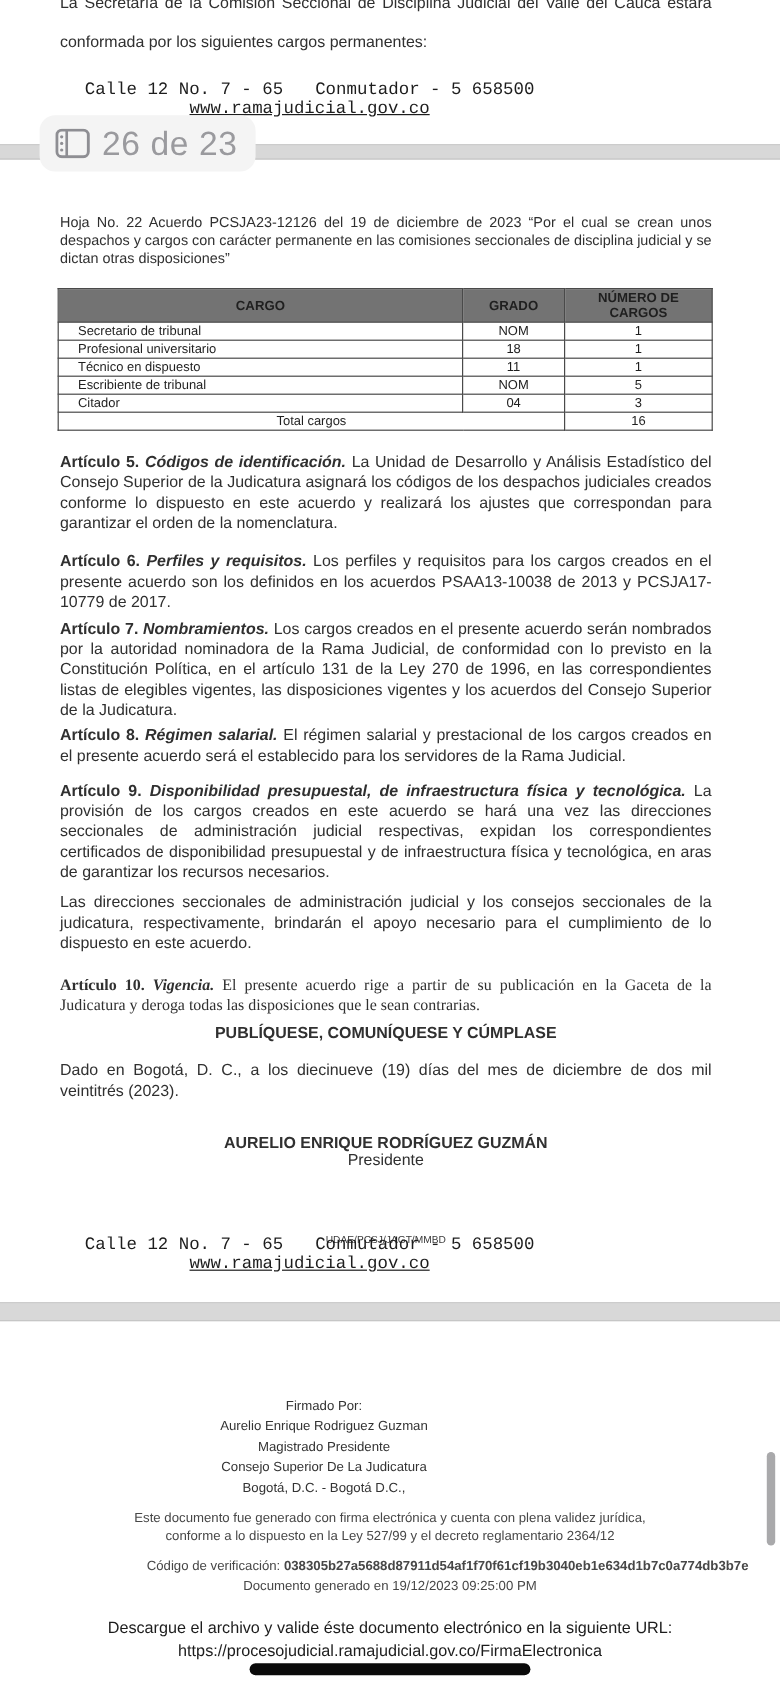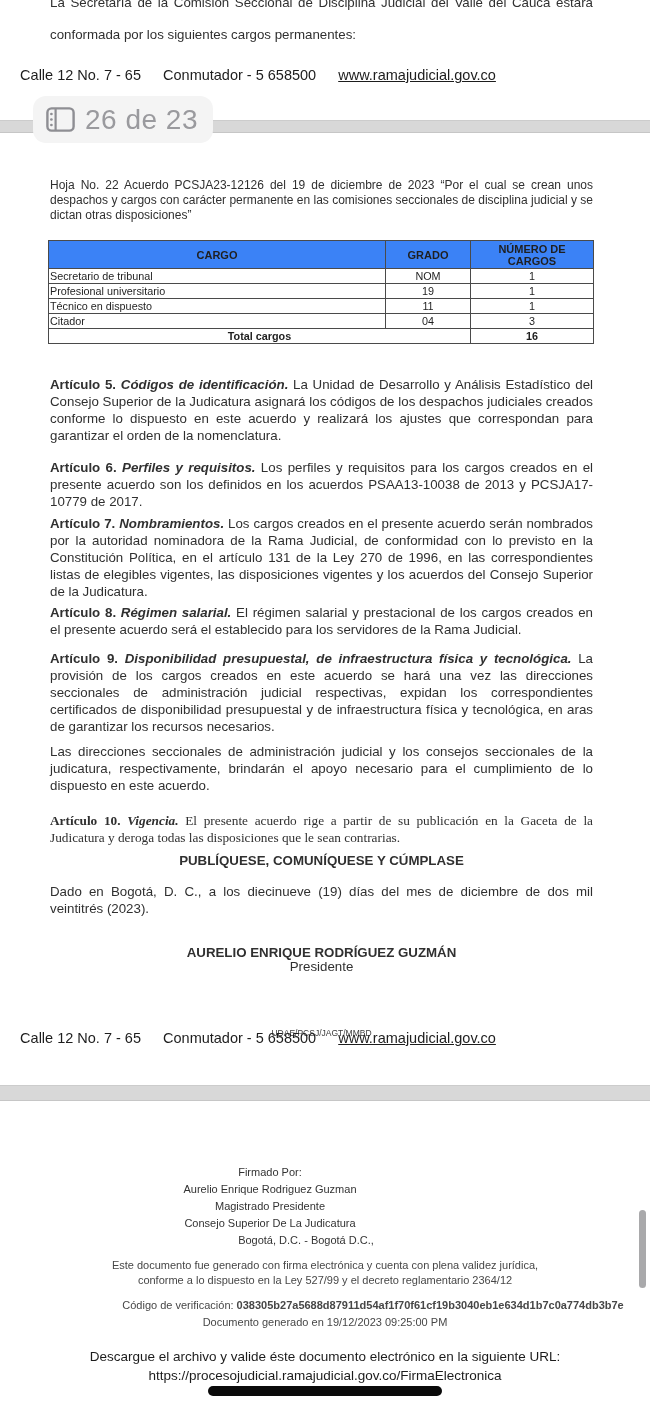--- a/index.html
+++ b/index.html
@@ -16,41 +16,41 @@
   .stretch{text-align:justify;text-align-last:justify;}
   .it{font-style:italic;}
   b{font-weight:bold;}
   .note{font-size:12px;line-height:15px;text-align:justify;color:#303030;}
   .center-bold{text-align:center;font-weight:bold;text-align-last:center;}
   .center{text-align:center;text-align-last:center;}
   .initials{font-size:8.5px;color:#3a3a3a;}
   
   .serif-footer{
     left:0;width:516px;text-align:center;
-    font-family:Liberation Sans, sans-serif;font-size:14.5px;color:#1d1d1d;
+    font-family:Liberation Mono, monospace;font-size:14.5px;color:#1d1d1d;
   }
   .serif-footer .seg{display:inline-block;margin:0 9px;}
   .url-underline{text-decoration:underline;}
   
   .divider{left:0;width:650px;background:#d8d8d8;border-top:1px solid #cccccc;border-bottom:1px solid #c6c6c6;box-sizing:border-box;}
   
   .page-pill{
     left:33px;top:96px;height:47px;background:#f4f4f4;border-radius:13px;
     display:flex;align-items:center;padding:0 15px 0 13px;gap:10px;box-sizing:border-box;
   }
   .page-pill .label{font-size:28px;color:#9a9a9e;letter-spacing:.5px;line-height:1;}
   
   table.cargo{
     position:absolute;left:48px;top:240px;width:545px;
     border-collapse:collapse;font-size:10.8px;color:#1f1f1f;table-layout:fixed;
   }
-  table.cargo th,table.cargo td{border:1px solid #4a4a4a;padding:0 1px;height:14px;line-height:12px;overflow:hidden;}
-  table.cargo thead th{background:#3b82f6;height:27px;font-size:11px;font-weight:bold;text-align:center;padding:0 3px;}
+  table.cargo th,table.cargo td{border:1px solid #4a4a4a;padding:0 16px;height:14px;line-height:12px;overflow:hidden;}
+  table.cargo thead th{background:#737373;height:27px;font-size:11px;font-weight:bold;text-align:center;padding:0 3px;}
   table.cargo td.c{text-align:center;}
-  table.cargo tr.total td{font-weight:bold;text-align:center;}
+  table.cargo tr.total td{font-weight:normal;text-align:center;}
   
   .sig{left:0;width:540px;text-align:center;font-size:11px;color:#333333;}
   .fine{left:0;width:650px;text-align:center;font-size:11px;color:#474747;}
   .dl{left:0;width:650px;text-align:center;font-size:13.5px;color:#1c1c1c;}
   
   .scrollbar-thumb{left:639px;top:1210px;width:7px;height:78px;border-radius:4px;background:#a9a9ab;}
   .home-indicator{left:208px;top:1386px;width:234px;height:10px;border-radius:5.5px;background:#0a0a0a;}
 </style>
 </head>
 <body>
@@ -95,27 +95,32 @@
     </tr>
   </thead>
   <tbody>
     <tr>
       <td>Secretario de tribunal</td>
       <td class="c">NOM</td>
       <td class="c">1</td>
     </tr>
     <tr>
       <td>Profesional universitario</td>
-      <td class="c">19</td>
+      <td class="c">18</td>
       <td class="c">1</td>
     </tr>
     <tr>
       <td>Técnico en dispuesto</td>
       <td class="c">11</td>
       <td class="c">1</td>
+    </tr>
+    <tr>
+      <td>Escribiente de tribunal</td>
+      <td class="c">NOM</td>
+      <td class="c">5</td>
     </tr>
     <tr>
       <td>Citador</td>
       <td class="c">04</td>
       <td class="c">3</td>
     </tr>
     <tr class="total">
       <td colspan="2">Total cargos</td>
       <td>16</td>
     </tr>
@@ -150,21 +155,21 @@
   <span class="seg url-underline">www.ramajudicial.gov.co</span>
 </p>
 
 <div class="abs divider" style="top:1085px;height:16px;"></div>
 
 <section>
   <p class="abs sig" style="top:1166px;">Firmado Por:</p>
   <p class="abs sig" style="top:1183px;">Aurelio Enrique Rodriguez Guzman</p>
   <p class="abs sig" style="top:1200px;">Magistrado Presidente</p>
   <p class="abs sig" style="top:1217px;">Consejo Superior De La Judicatura</p>
-  <p class="abs sig" style="top:1234px;padding-left:36px;">Bogotá, D.C. - Bogotá D.C.,</p>
+  <p class="abs sig" style="top:1234px;">Bogotá, D.C. - Bogotá D.C.,</p>
 
   <p class="abs fine" style="top:1259px;">Este documento fue generado con firma electrónica y cuenta con plena validez jurídica,</p>
   <p class="abs fine" style="top:1274px;">conforme a lo dispuesto en la Ley 527/99 y el decreto reglamentario 2364/12</p>
 
   <p class="abs fine" style="top:1299px;padding-left:48px;"><span>Código de verificación: </span><b>038305b27a5688d87911d54af1f70f61cf19b3040eb1e634d1b7c0a774db3b7e</b></p>
   <p class="abs fine" style="top:1316px;">Documento generado en 19/12/2023 09:25:00 PM</p>
 
   <p class="abs dl" style="top:1349px;">Descargue el archivo y valide éste documento electrónico en la siguiente URL:</p>
   <p class="abs dl" style="top:1368px;">https://procesojudicial.ramajudicial.gov.co/FirmaElectronica</p>
 </section>

